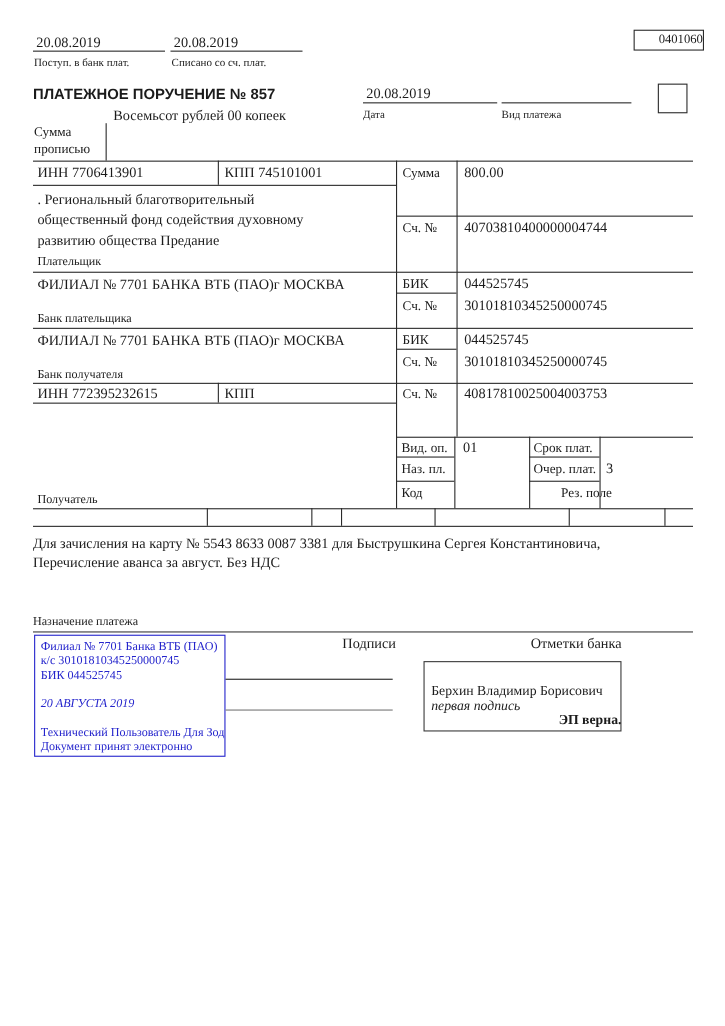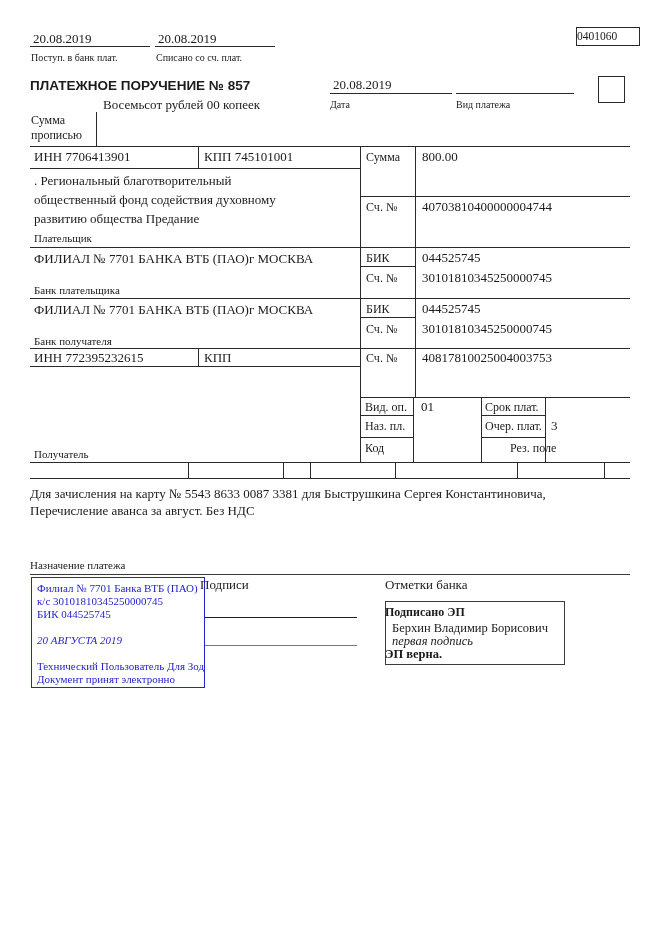--- a/index.html
+++ b/index.html
@@ -6,21 +6,21 @@
   .page{position:relative;width:659px;height:933px;background:#ffffff;overflow:hidden;
         font-family:"Liberation Serif","DejaVu Serif",serif;color:#1b1b1b;}
   .t{position:absolute;font-size:13px;white-space:nowrap;line-height:15px;}
   .wrap{white-space:normal;}
   .sm{font-size:10px;}
   .lbl{font-size:11px;}
   .cl{font-size:12px;}
   .bold{font-weight:bold;}
   .sans{font-family:"Liberation Sans","DejaVu Sans",sans-serif;}
   .ital{font-style:italic;}
-  .ctr{text-align:left;}
+  .ctr{text-align:right;}
   .hl{position:absolute;height:1px;background:#2a2a2a;}
   .vl{position:absolute;width:1px;background:#2a2a2a;}
   .box{position:absolute;border:1px solid #2a2a2a;box-sizing:border-box;}
   .bluebox{position:absolute;border:1.5px solid var(--blue,#2424cc);box-sizing:border-box;
            color:var(--blue,#2424cc);font-size:11px;line-height:13px;padding:4px 5px;overflow:hidden;}
   .bluebox div{white-space:nowrap;}
 </style>
 </head>
 <body>
 
@@ -135,18 +135,17 @@
     <div>Документ принят электронно</div>
   </div>
 
   <div class="t ctr" style="left:200px;top:577px;width:160px;">Подписи</div>
   <div class="t ctr" style="left:385px;top:577px;width:180px;">Отметки банка</div>
 
   <div class="hl" style="left:205px;top:617px;width:152px;background:#222222;"></div>
   <div class="hl" style="left:205px;top:645px;width:152px;background:#777777;"></div>
 
   <div class="box" style="left:385px;top:601px;width:180px;height:64px;border-color:#3a3a3a;"></div>
-  <div class="t bold ctr" style="left:385px;top:605px;width:180px;font-size:12px;">Подписано ЭП</div>
   <div class="t" style="left:392px;top:621px;font-size:12.5px;">Берхин Владимир Борисович</div>
   <div class="t ital" style="left:392px;top:634px;font-size:12.5px;">первая подпись</div>
   <div class="t bold ctr" style="left:385px;top:647px;width:180px;font-size:12.5px;">ЭП верна.</div>
 
 </div>
 
 </body></html>

